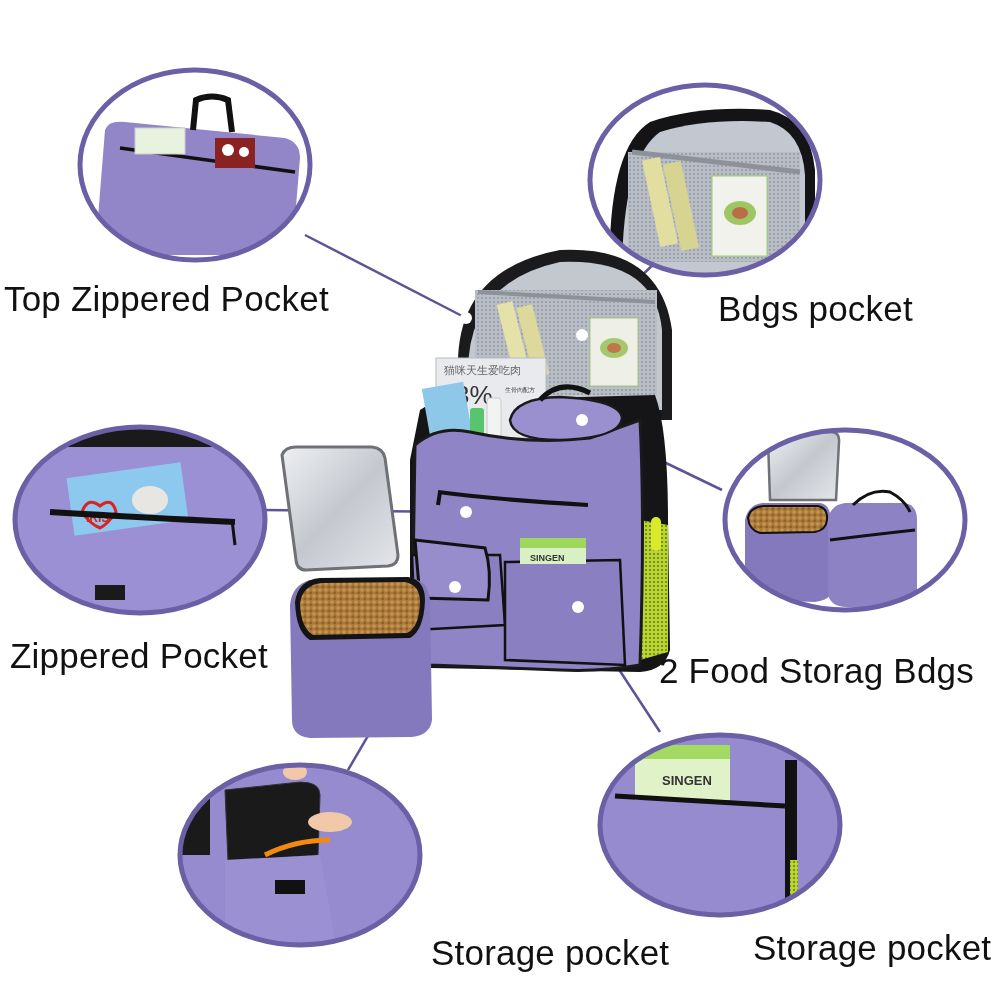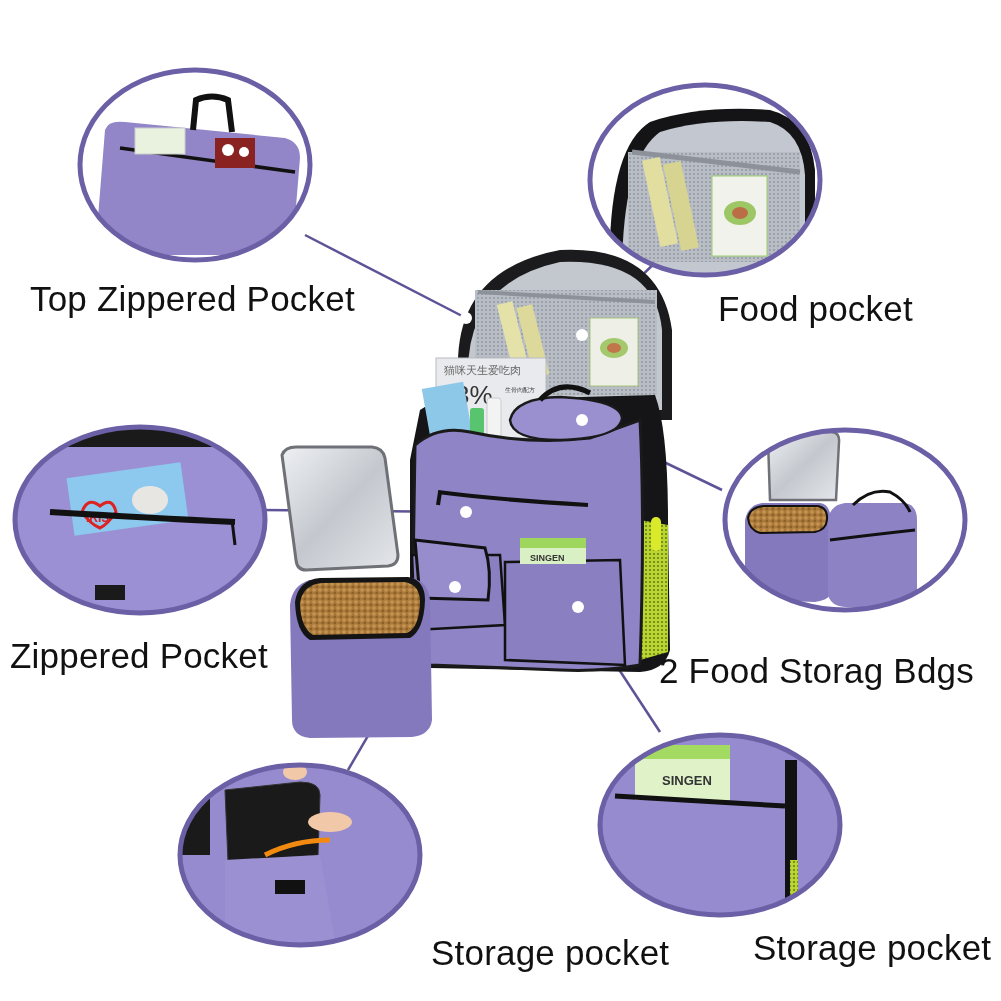--- a/index.html
+++ b/index.html
@@ -195,18 +195,18 @@
       <rect x="635" y="745" width="95" height="14" fill="#a3da62"></rect>
       <text x="662" y="785" font-family="Liberation Sans, sans-serif" font-size="13" font-weight="bold" fill="#333">SINGEN</text>
       <path d="M615 796 L785 806" stroke="#111" stroke-width="5"></path>
       <rect x="785" y="760" width="12" height="160" fill="#111"></rect>
       <rect x="790" y="860" width="8" height="60" fill="url(#meshg)"></rect>
     </g>
     <ellipse cx="720" cy="825" rx="120" ry="90" fill="none" stroke="#6b5fa6" stroke-width="5"></ellipse>
   </g>
 </svg>
 
-<div class="label" style="left:30px;top:281px;">Top Zippered Pocket</div>
-<div class="label" style="left:718px;top:291px;">Food pocket</div>
+<div class="label" style="left:4px;top:281px;">Top Zippered Pocket</div>
+<div class="label" style="left:718px;top:291px;">Bdgs pocket</div>
 <div class="label" style="left:10px;top:638px;text-align:right;">Zippered Pocket</div>
 <div class="label" style="left:659px;top:633px;margin-top:20px;">2 Food Storag Bdgs</div>
 <div class="label" style="left:431px;top:935px;">Storage pocket</div>
 <div class="label" style="left:753px;top:930px;">Storage pocket</div>
 
 </body></html>

